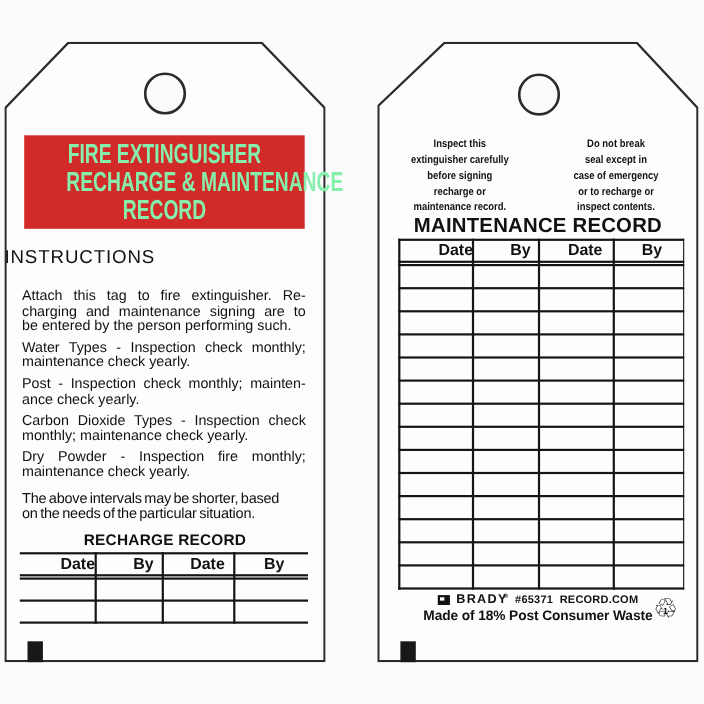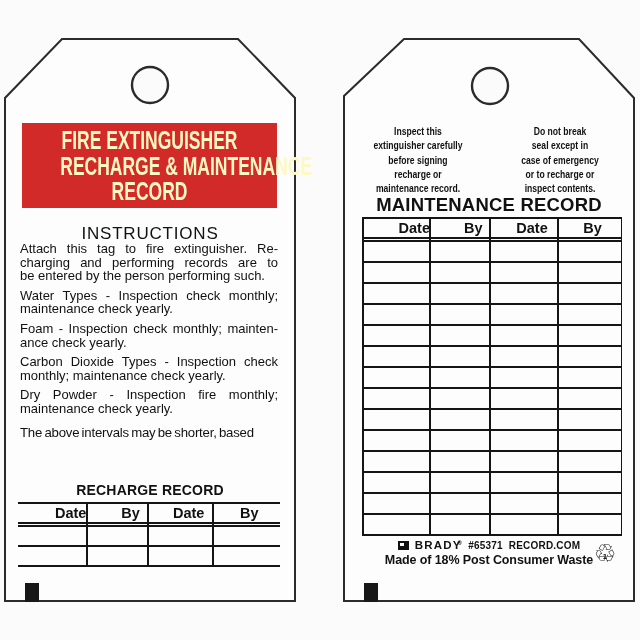--- a/index.html
+++ b/index.html
@@ -14,32 +14,32 @@
 
   
   .tag{position:absolute;top:38px;width:292px;height:564px;}
   .tag-front{left:4px;}
   .tag-back{left:343px;}
   .outline{position:absolute;left:0;top:0;width:292px;height:564px;}
 
   
   .banner{
     position:absolute;left:18px;top:85px;width:255px;height:85px;
-    background:#d12a28;color:#fef9c3;font-weight:bold;
+    background:#d12a28;color:#86efac;font-weight:bold;
     font-size:25px;line-height:25.5px;padding-top:5px;box-sizing:border-box;
   }
   .banner .ln{display:block;text-align:center;white-space:nowrap;
     transform:scaleX(.70);transform-origin:50% 50%;letter-spacing:0;}
 
   .instr-title{
     position:absolute;top:186px;left:0;width:100%;margin:0;
-    text-align:center;font-size:17px;font-weight:400;letter-spacing:.8px;
-  }
-
-  .body-copy{position:absolute;left:16px;top:204px;width:258px;font-size:13px;line-height:13.6px;}
+    font-size:17px;font-weight:400;letter-spacing:.8px;
+  }
+
+  .body-copy{position:absolute;left:16px;top:224px;width:258px;font-size:13px;line-height:13.6px;}
   .body-copy p{margin:0 0 6px;}
   .ln{display:block;}
   .just .ln{text-align-last:justify;text-align:justify;}
   .just .ln:last-child{text-align-last:left;text-align:left;}
   .note{font-weight:normal;font-size:13.2px;line-height:14px;margin-top:10px !important;
         letter-spacing:-.2px;word-spacing:-1.2px;}
 
   
   .tbl-title{position:absolute;width:100%;margin:0;text-align:center;font-weight:bold;}
   .front-tbl-title{top:444px;font-size:14px;letter-spacing:.2px;}
@@ -106,41 +106,42 @@
         <span class="ln">FIRE EXTINGUISHER</span>
         <span class="ln">RECHARGE &amp; MAINTENANCE</span>
         <span class="ln">RECORD</span>
       </div>
 
     <h2 class="instr-title">INSTRUCTIONS</h2>
 
     <div class="body-copy">
       <p class="just">
           <span class="ln">Attach this tag to fire extinguisher. Re-</span>
-          <span class="ln">charging and performing records are to</span>
+          <span class="ln">charging and maintenance signing are to</span>
           <span class="ln">be entered by the person performing such.</span>
         </p>
       <p class="just">
           <span class="ln">Water Types - Inspection check monthly;</span>
           <span class="ln">maintenance check yearly.</span>
         </p>
       <p class="just">
-          <span class="ln">Foam - Inspection check monthly; mainten-</span>
+          <span class="ln">Post - Inspection check monthly; mainten-</span>
           <span class="ln">ance check yearly.</span>
         </p>
       <p class="just">
           <span class="ln">Carbon Dioxide Types - Inspection check</span>
           <span class="ln">monthly; maintenance check yearly.</span>
         </p>
       <p class="just">
           <span class="ln">Dry Powder - Inspection fire monthly;</span>
           <span class="ln">maintenance check yearly.</span>
         </p>
       <p class="note">
           <span class="ln">The above intervals may be shorter, based</span>
+          <span class="ln">on the needs of the particular situation.</span>
         </p>
     </div>
 
     <h3 class="tbl-title front-tbl-title">RECHARGE RECORD</h3>
 
     <div class="tbl tbl-front">
       <div class="thead">
         <span>Date</span>
         <span>By</span>
         <span>Date</span>

